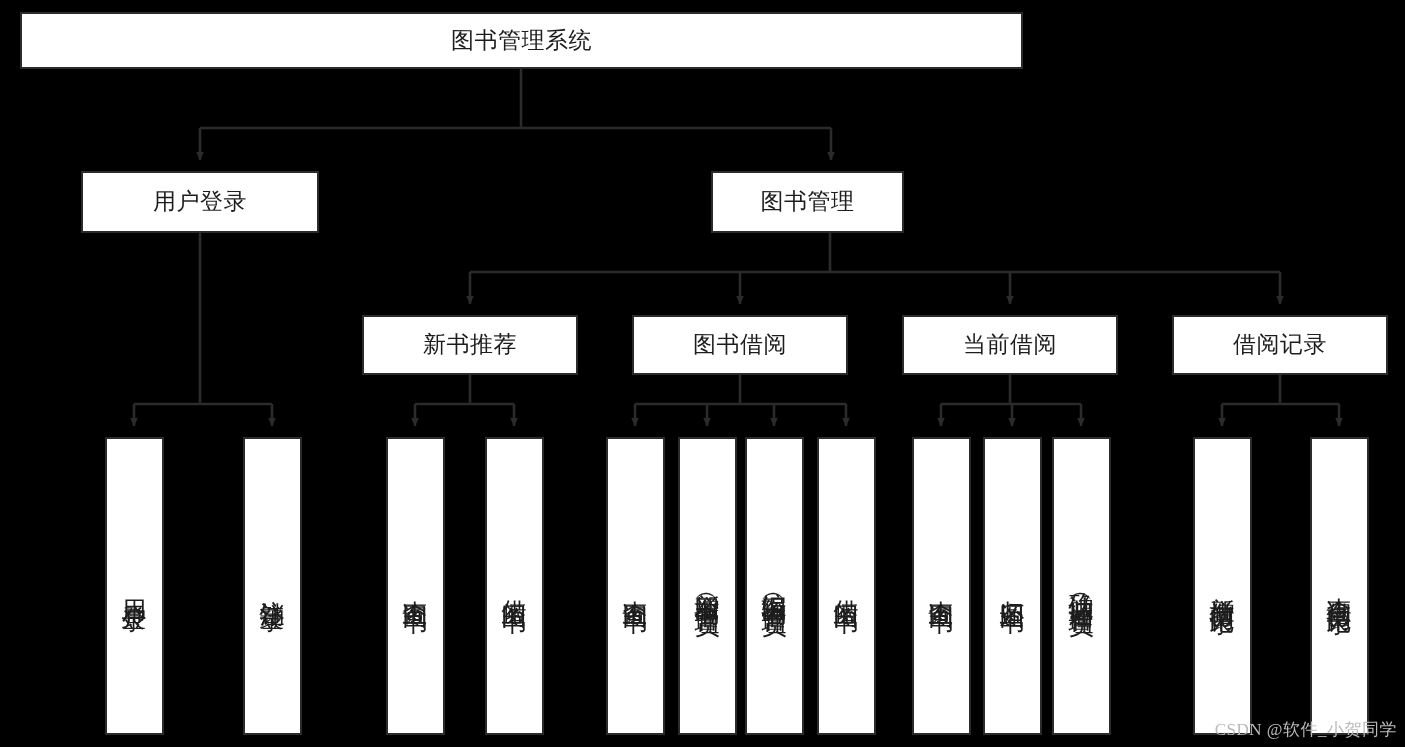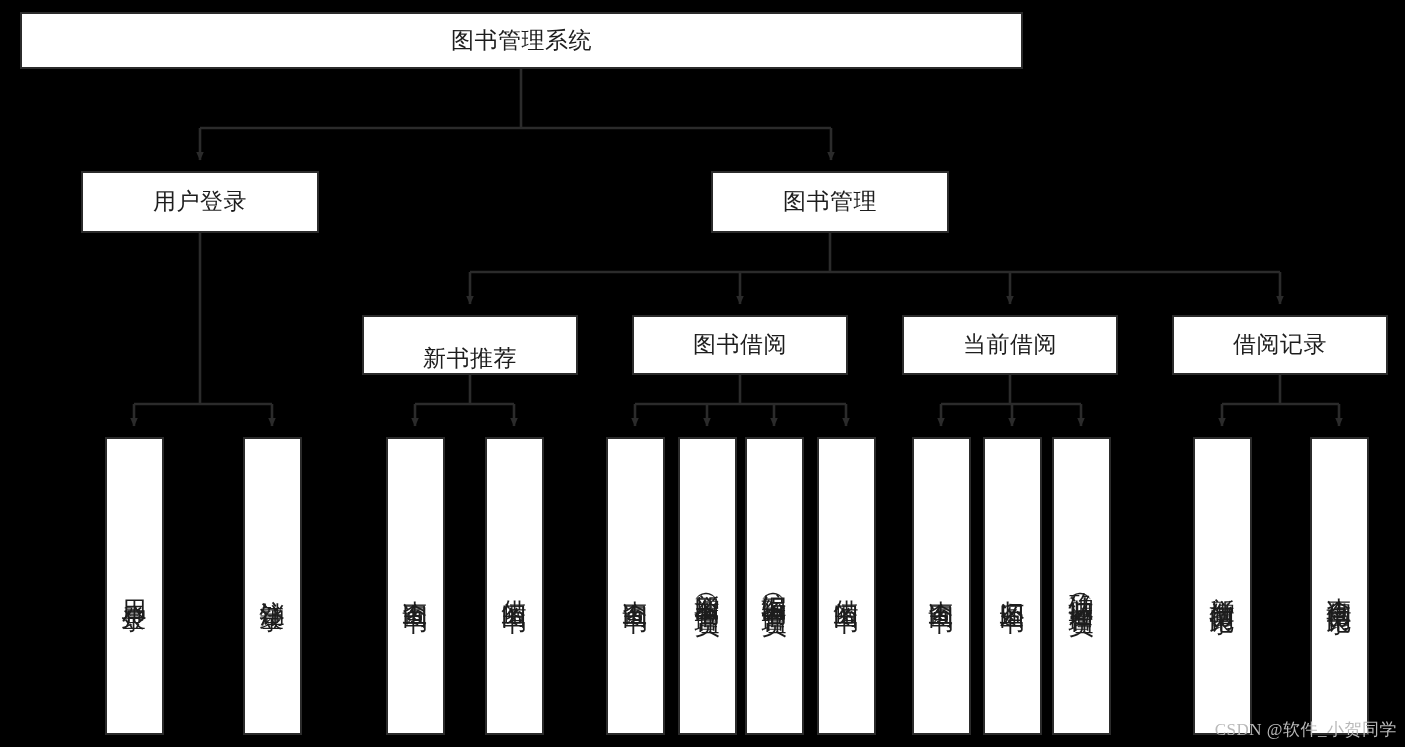--- a/index.html
+++ b/index.html
@@ -124,25 +124,25 @@
     </g>
   </svg>
 
   <div class="node horiz" style="left:20px; top:12px; width:1003px; height:57px;">
     <span class="label">图书管理系统</span>
   </div>
 
   <div class="node horiz" style="left:81px; top:171px; width:238px; height:62px;">
     <span class="label">用户登录</span>
   </div>
-  <div class="node horiz" style="left:711px; top:171px; width:238px; height:62px;">
+  <div class="node horiz" style="left:711px; top:171px; width:193px; height:62px;">
     <span class="label">图书管理</span>
   </div>
 
-  <div class="node horiz" style="left:362px; top:315px; width:216px; height:60px;align-items:flex-end;">
+  <div class="node horiz" style="left:362px; top:315px; width:216px; height:60px;">
     <span class="label">新书推荐</span>
   </div>
   <div class="node horiz" style="left:632px; top:315px; width:216px; height:60px;">
     <span class="label">图书借阅</span>
   </div>
   <div class="node horiz" style="left:1172px; top:315px; width:216px; height:60px;">
     <span class="label">借阅记录</span>
   </div>
   <div class="node horiz" style="left:902px; top:315px; width:216px; height:60px;">
     <span class="label">当前借阅</span>

